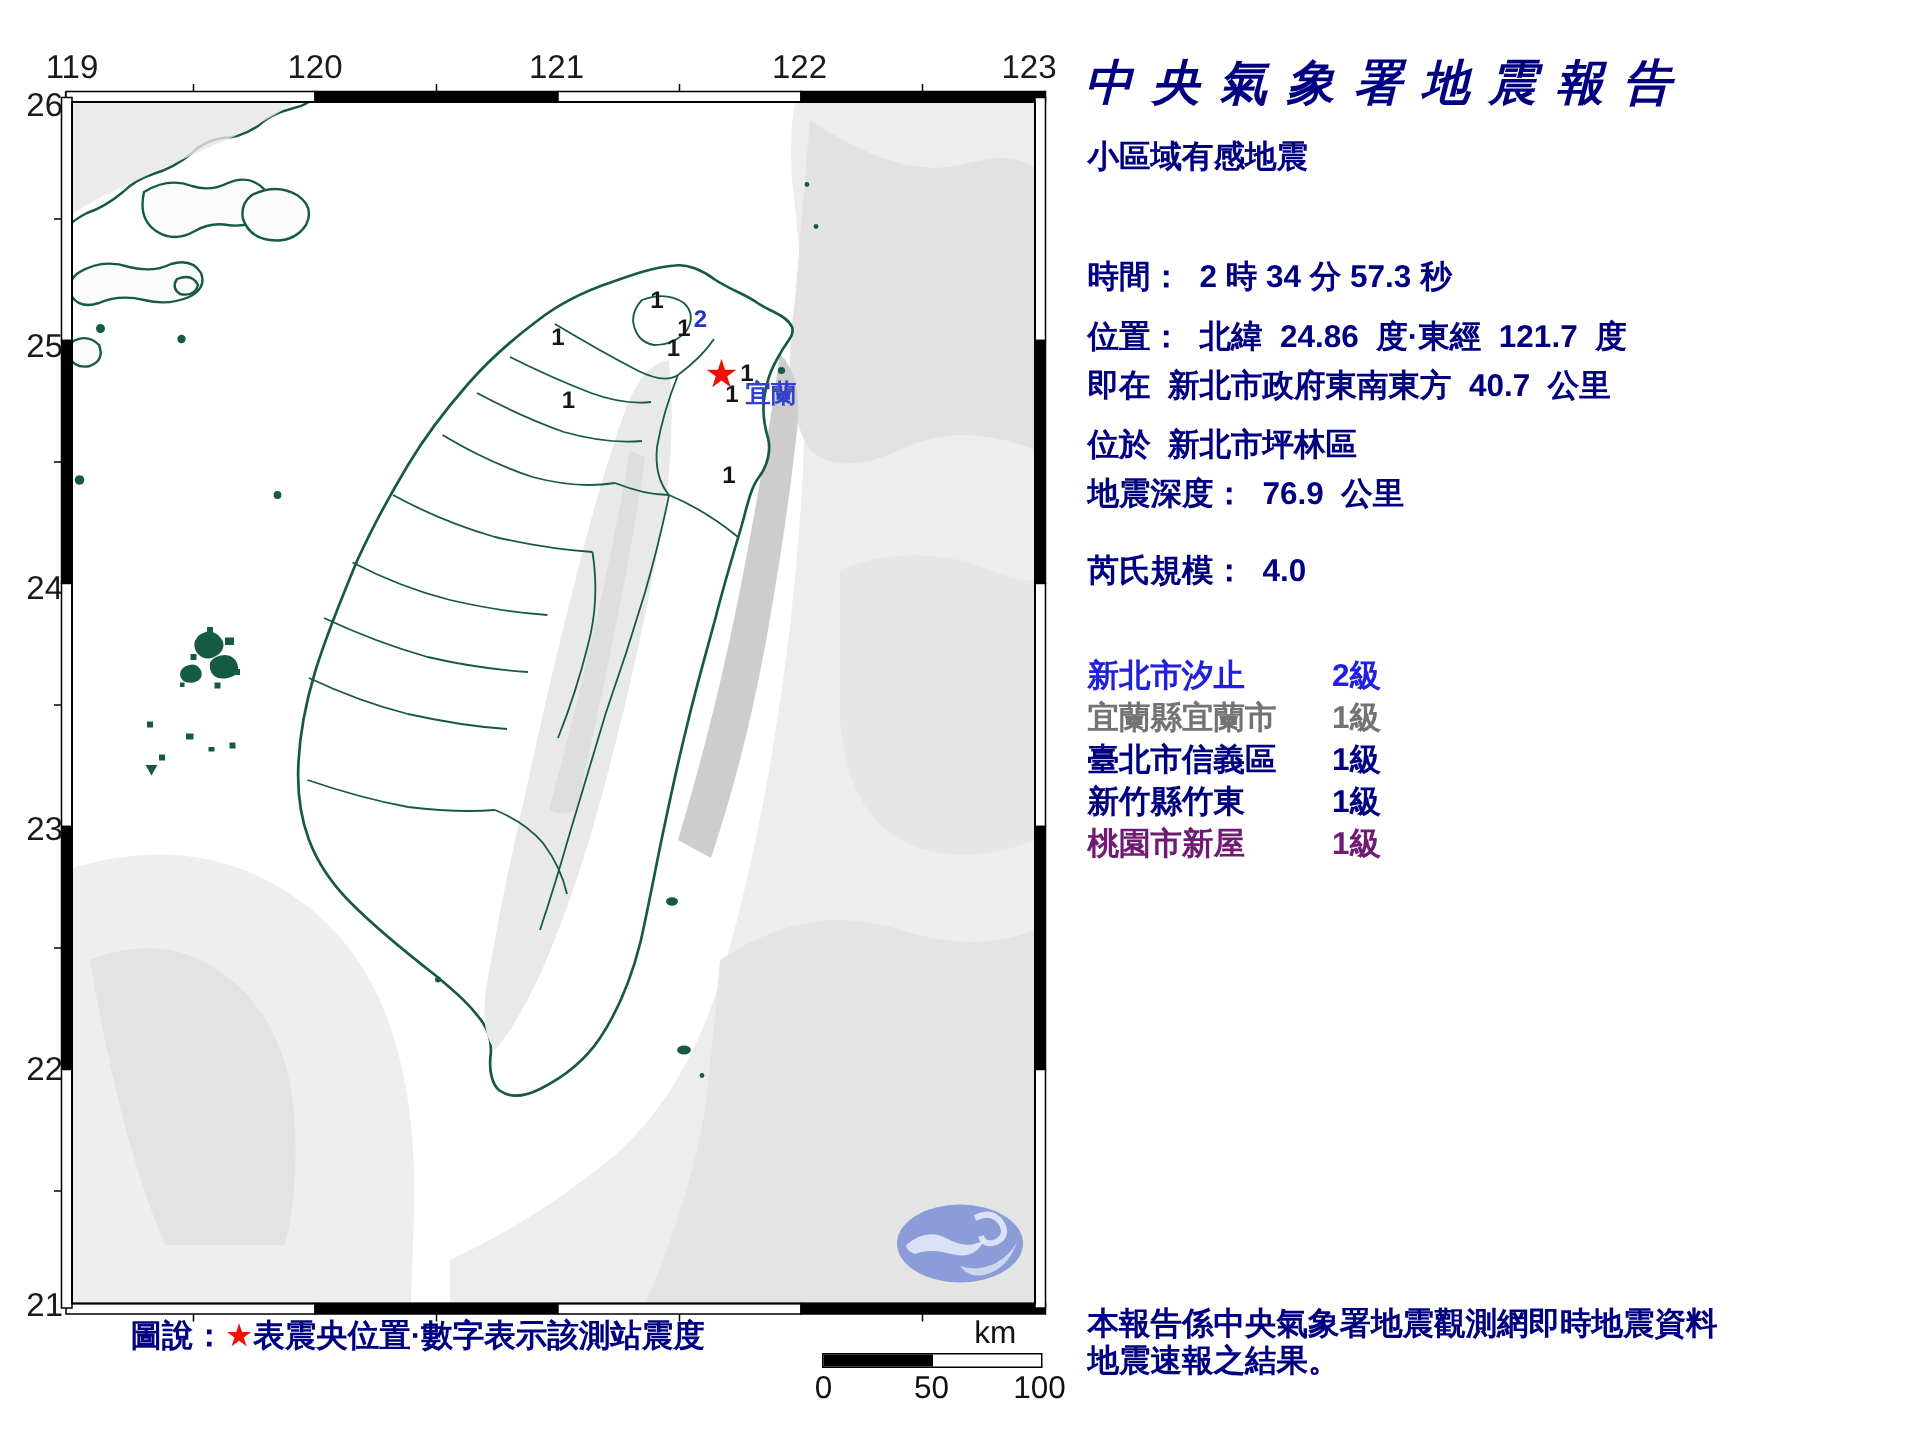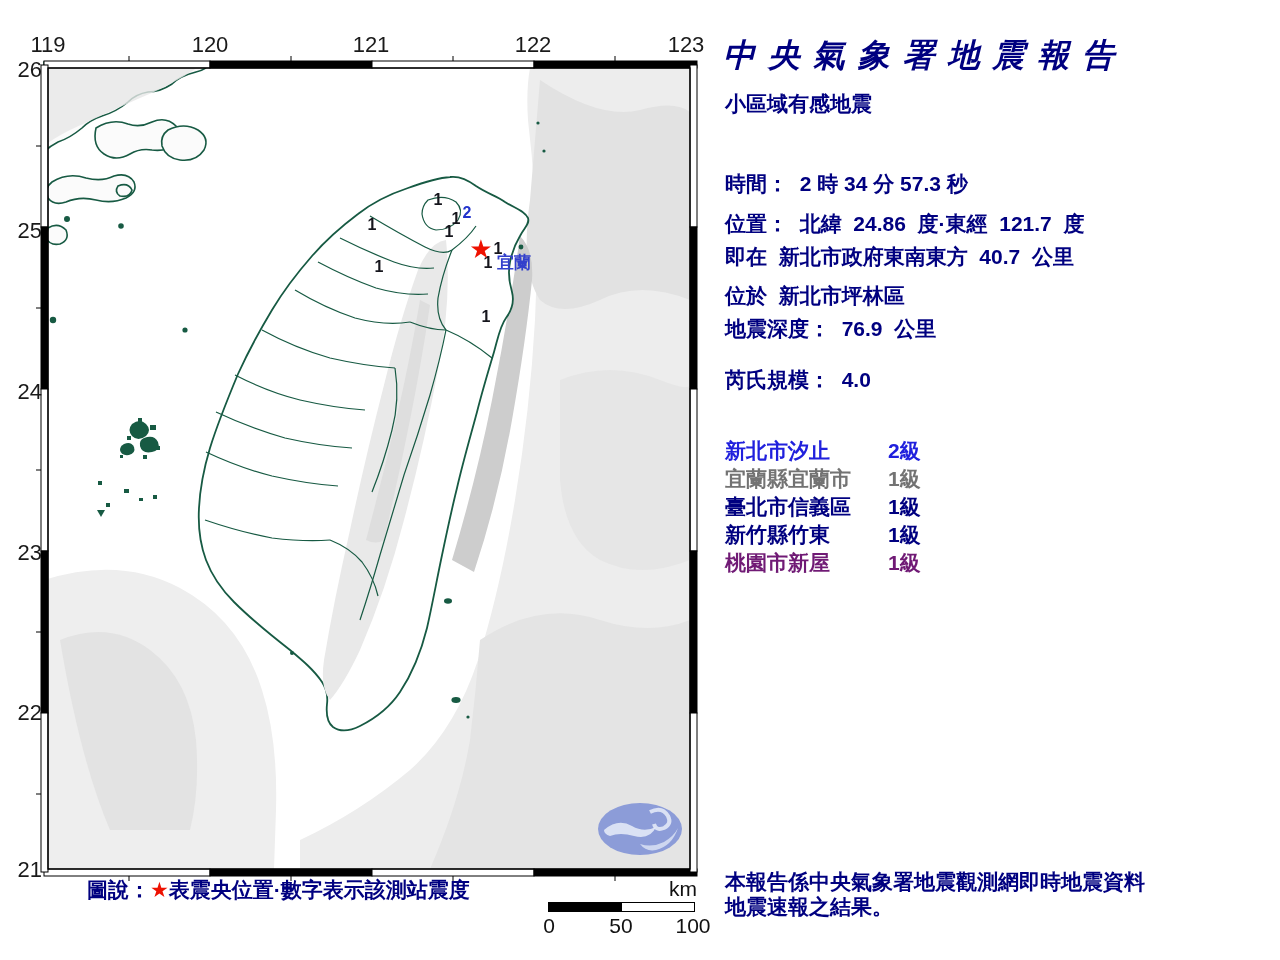--- a/index.html
+++ b/index.html
@@ -10,21 +10,21 @@
   
   .map-wrap{position:absolute;left:0;top:0;width:710px;height:960px;}
   svg text{font-family:"Liberation Sans","DejaVu Sans",sans-serif;}
   .axis-label{font-size:22px;fill:#1a1a1a;}
   .stnum{font-size:16px;font-weight:bold;text-anchor:middle;}
   .city-label{font-size:17px;font-weight:bold;}
   .epi-star{font-size:26px;text-anchor:middle;}
   
   .legend{position:absolute;left:55px;top:876px;font-size:21px;font-weight:bold;color:#000080;white-space:pre;margin-left:32px;}
   .legend .star{color:#ee1100;}
-  .km-label{position:absolute;left:630px;top:877px;width:67px;text-align:right;font-size:21px;color:#111;}
+  .km-label{position:absolute;left:630px;top:877px;width:67px;text-align:center;font-size:21px;color:#111;}
   .scalebar{position:absolute;left:548px;top:902px;width:147px;height:10px;border:1.5px solid #000;background:#fff;box-sizing:border-box;}
   .scalebar .half{position:absolute;left:0;top:0;width:50%;height:100%;background:#000;}
   .scale-num{position:absolute;top:914px;font-size:21px;color:#111;transform:translateX(-50%);}
   
   .panel{position:absolute;left:723px;top:0;width:557px;height:960px;color:#000080;}
   .rp-title{position:absolute;left:0;top:34px;font-size:32px;font-weight:bold;letter-spacing:2px;white-space:pre;font-style:italic;}
   .rp-sub{position:absolute;left:2px;top:90px;font-size:21px;font-weight:bold;}
   .ln{position:absolute;left:2px;font-size:21px;font-weight:bold;white-space:pre;}
   .irow{display:flex;height:28px;font-size:21px;font-weight:bold;line-height:28px;}
   .irow .iname{width:163px;}

